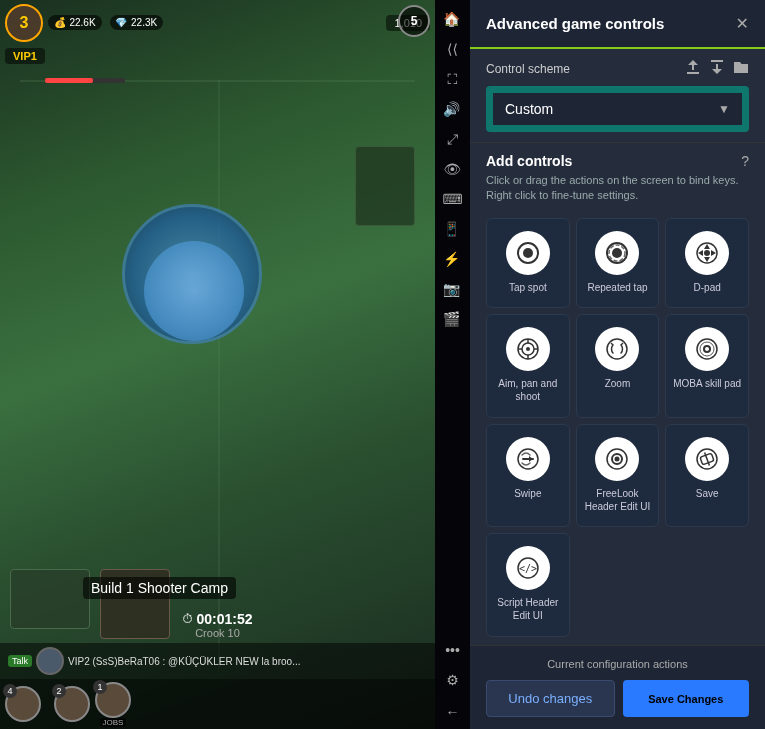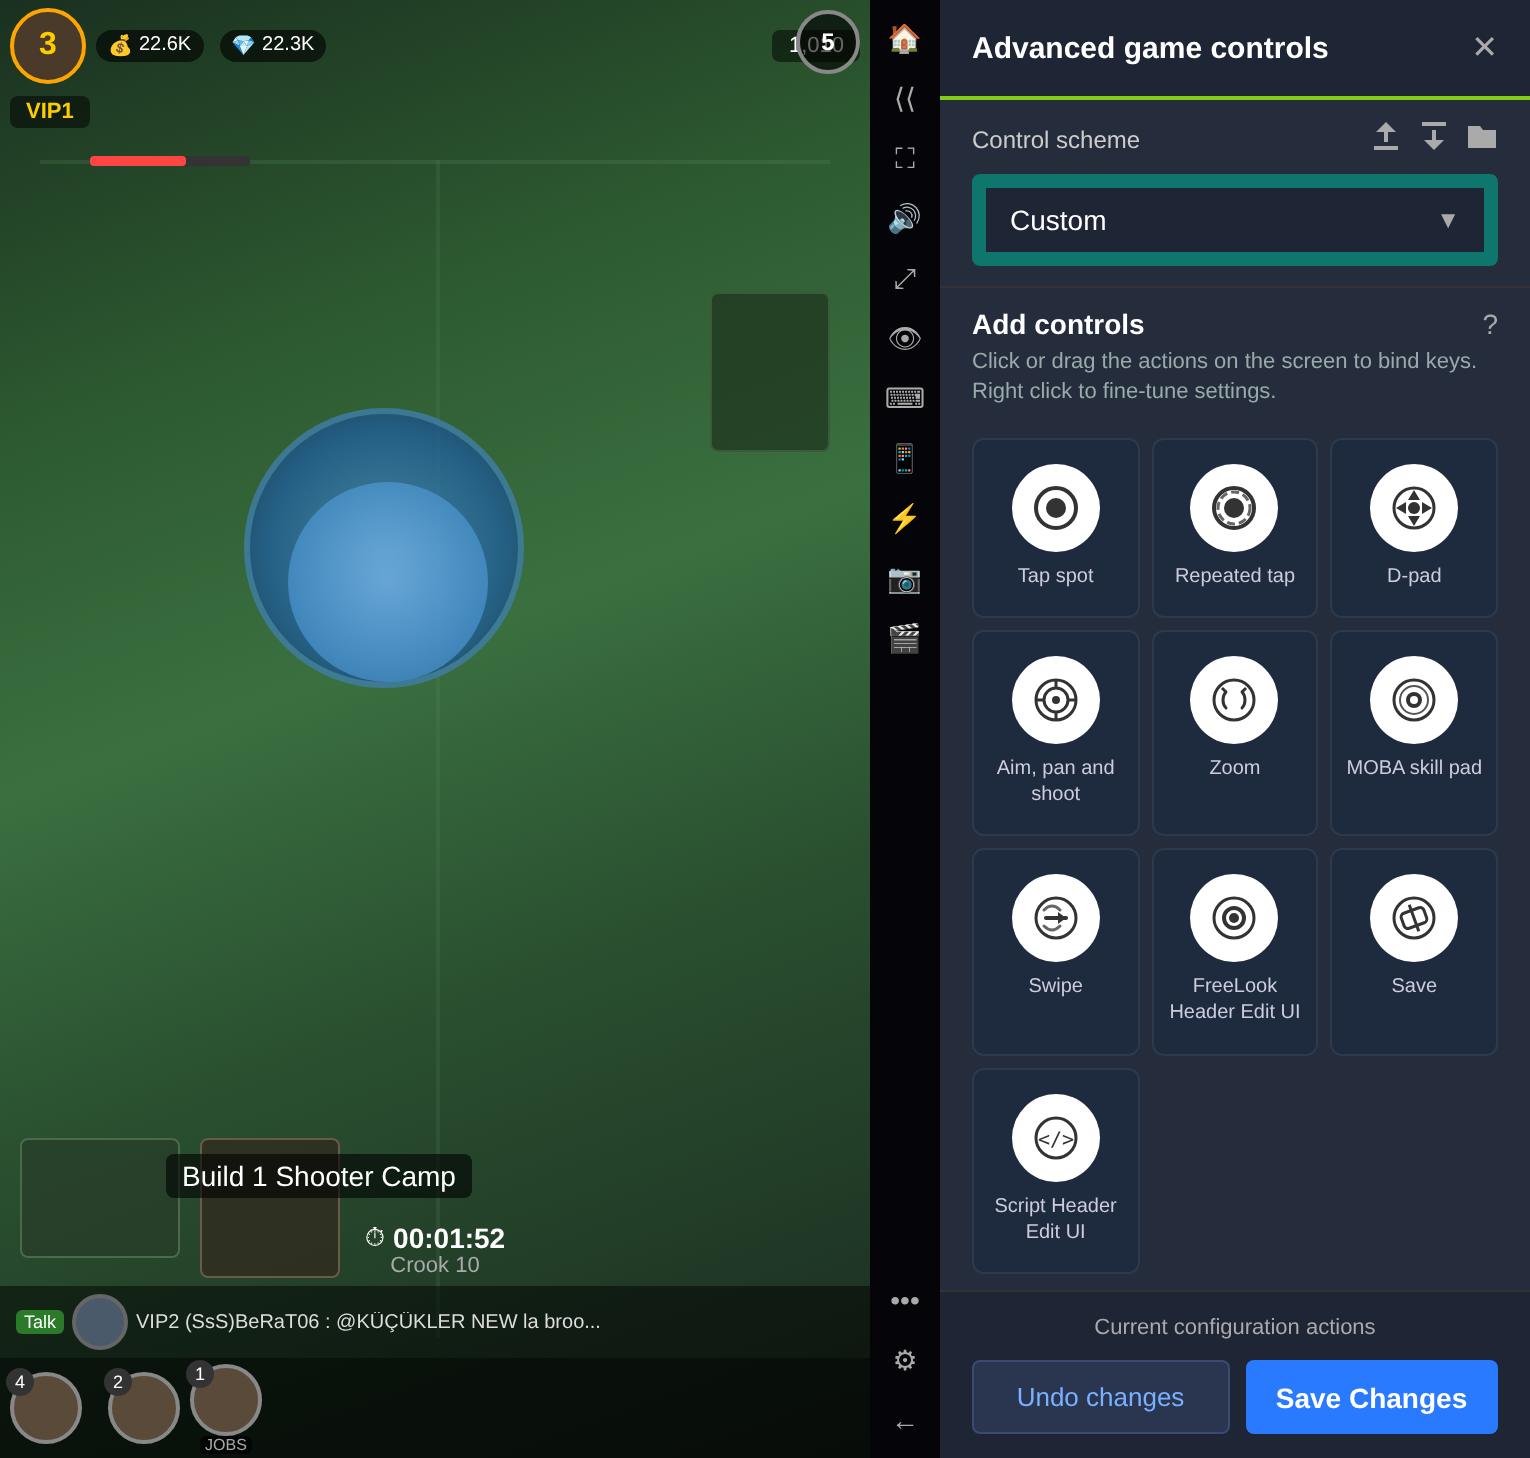--- a/index.html
+++ b/index.html
@@ -345,22 +345,22 @@
       font-size: 13px;
       cursor: pointer;
       font-weight: 500;
     }
     .btn-save {
       flex: 1;
       padding: 10px;
       background: #2a7aff;
       border: none;
       border-radius: 4px;
-      color: #ffffff;
-      font-size: 14px;
+      color: #000000;
+      font-size: 11px;
       cursor: pointer;
       font-weight: 600;
     }
 
     .toolbar-btn {
       width: 28px;
       height: 28px;
       display: flex;
       align-items: center;
       justify-content: center;

